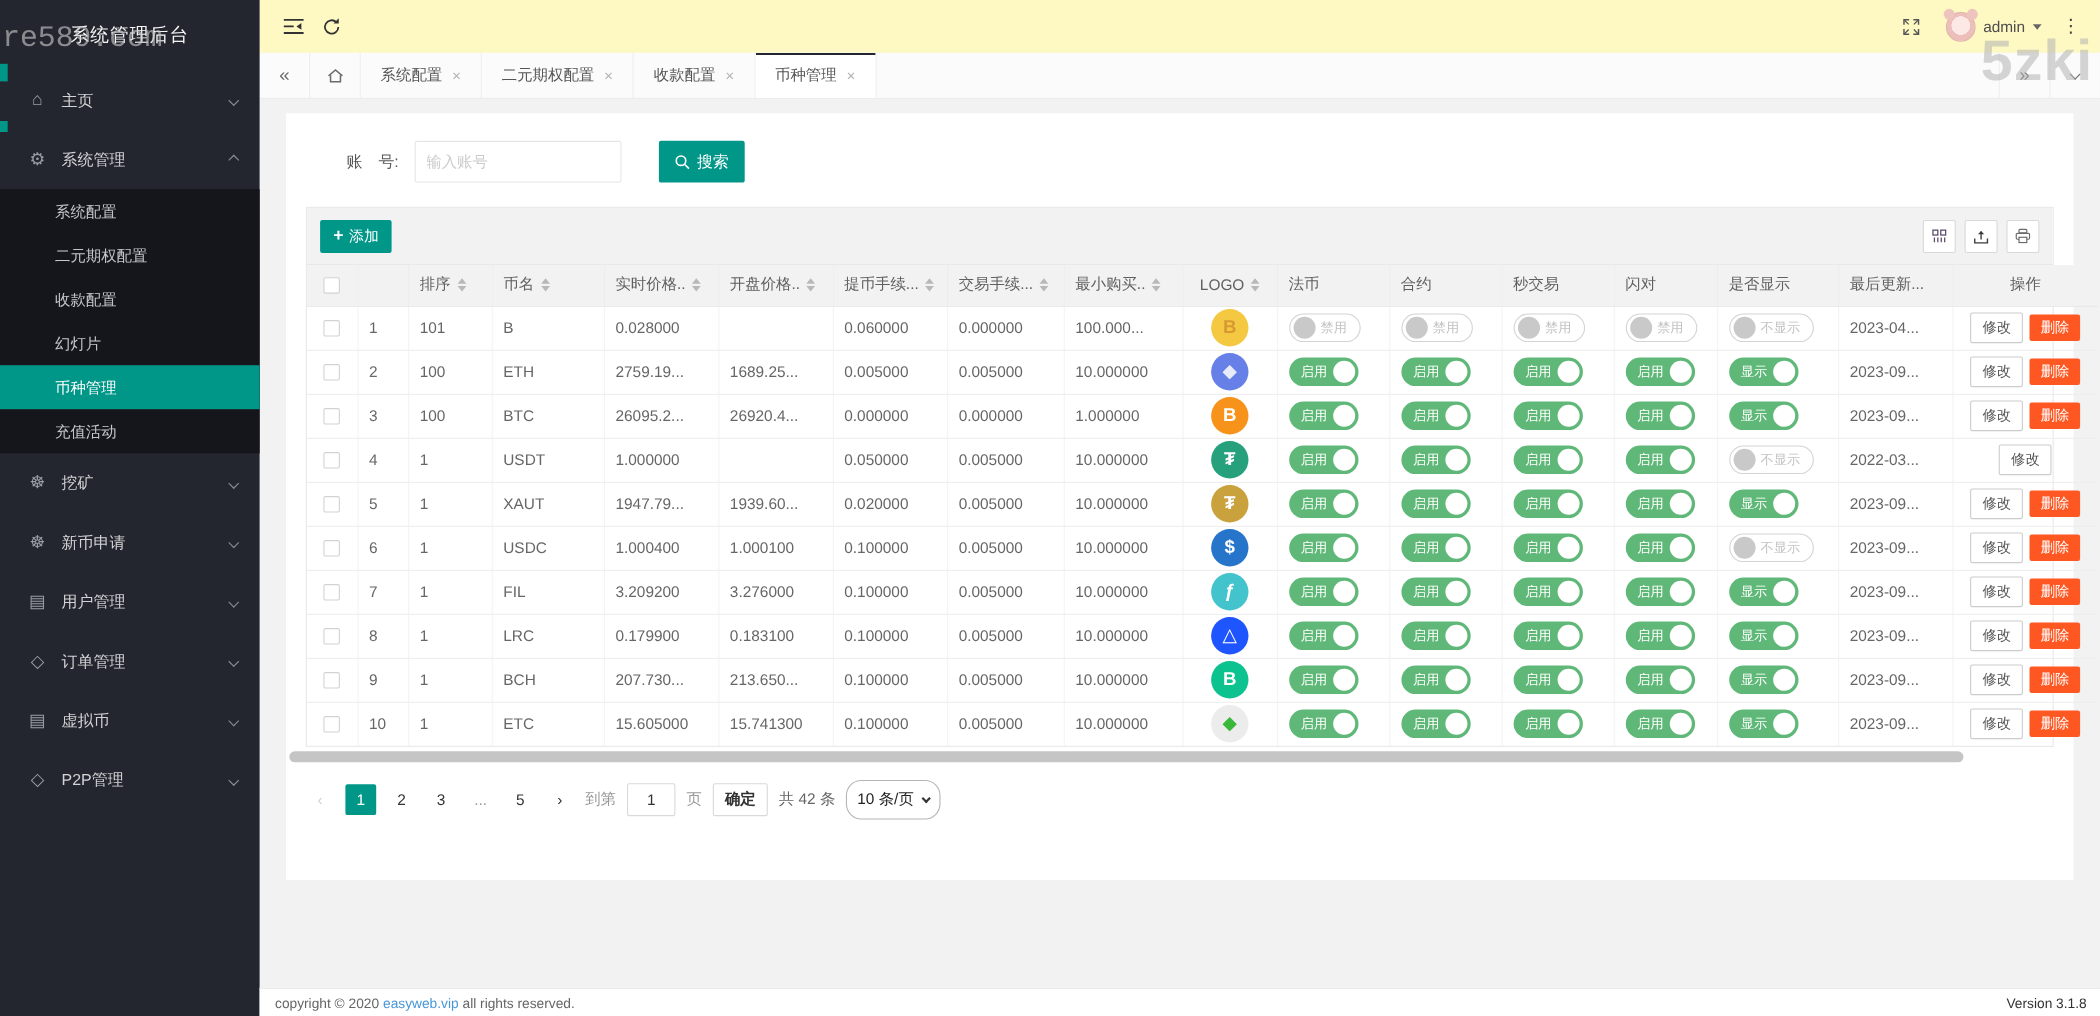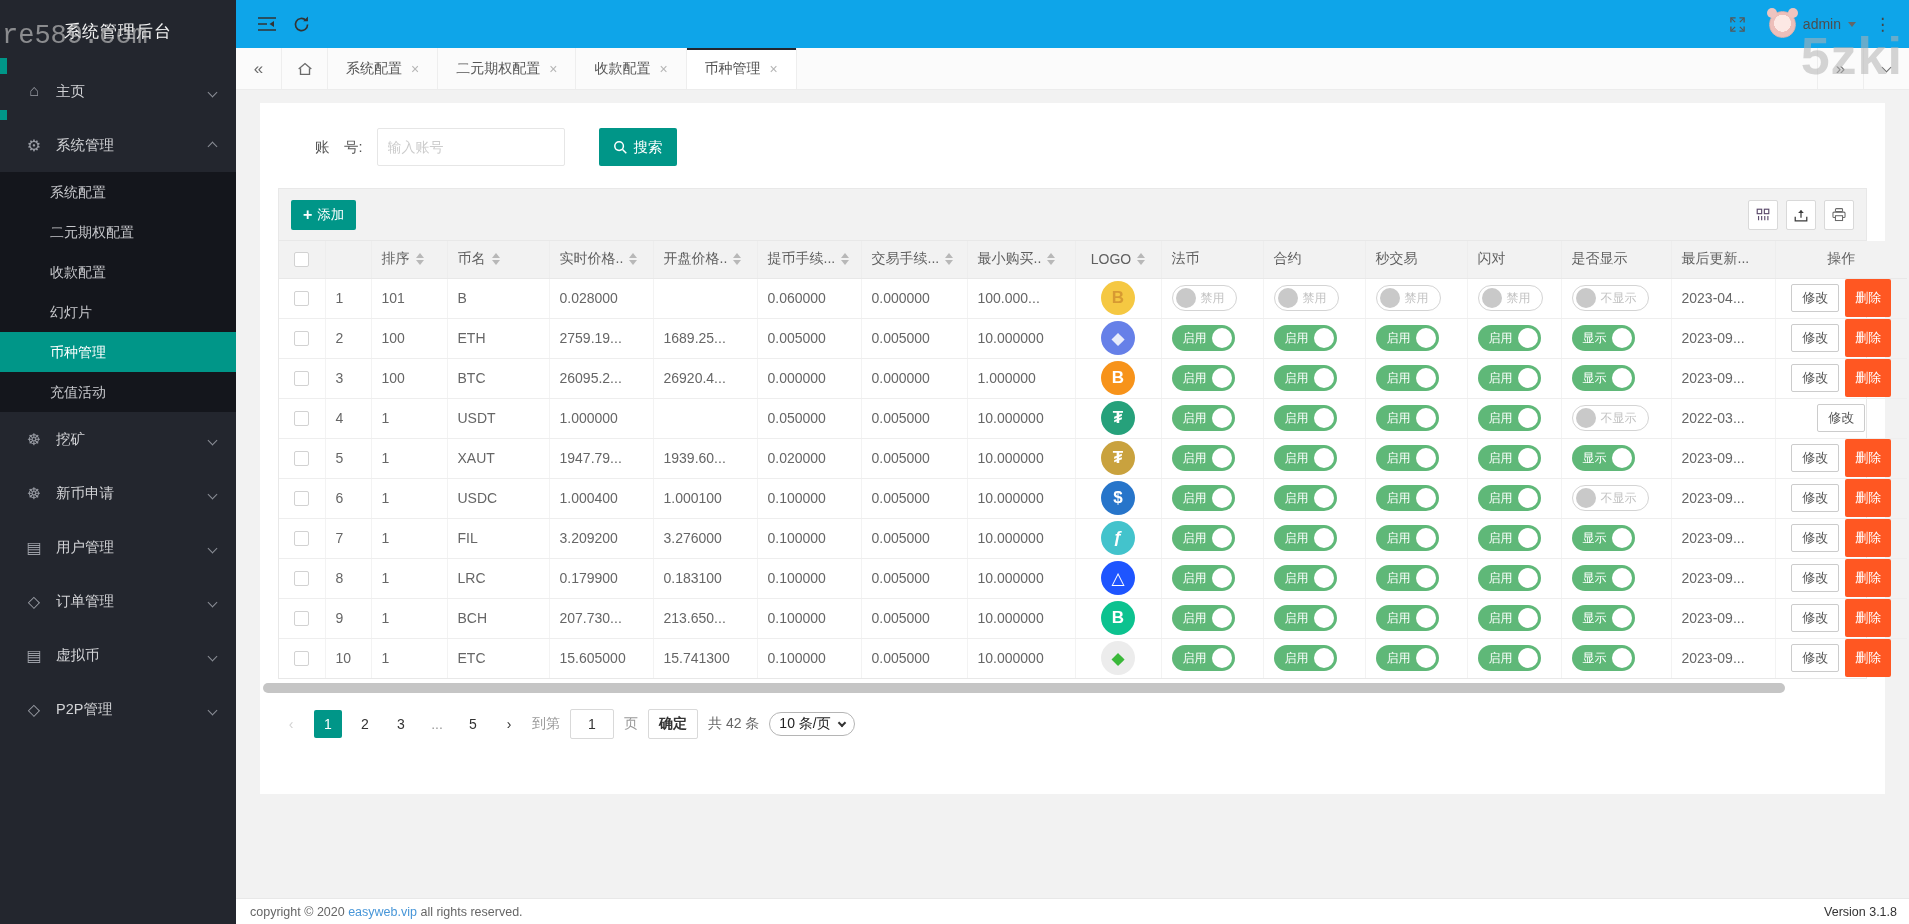--- a/index.html
+++ b/index.html
@@ -17,21 +17,21 @@
   .nav-item { height:54px; display:flex; align-items:center; padding:0 20px 0 24px; color:#d2d3d6; font-size:14.5px; cursor:pointer; }
   .nav-item .nico { width:20px; margin-right:12px; color:#9a9da5; font-size:16px; text-align:center; flex:none; }
   .nav-item .chev-wrap { margin-left:auto; color:#8b8e96; }
   .submenu { background:#14161C; }
   .sub-item { height:40px; line-height:40px; padding-left:50px; color:#c6c7cb; font-size:14px; cursor:pointer; }
   .sub-item.active { background:#009688; color:#fff; }
   .chev { display:inline-block; width:7px; height:7px; border-right:1.6px solid currentColor; border-bottom:1.6px solid currentColor; transform:rotate(45deg); }
   .chev.up { transform:rotate(-135deg); }
 
   
-  .topbar { position:absolute; left:236px; top:0; right:0; height:48px; background:#0ea5e9; display:flex; align-items:center; padding:0 14px; z-index:4; }
+  .topbar { position:absolute; left:236px; top:0; right:0; height:48px; background:#fef9c3; display:flex; align-items:center; padding:0 14px; z-index:4; }
   .icon-btn { width:34px; height:34px; display:flex; align-items:center; justify-content:center; cursor:pointer; }
   .topbar-right { margin-left:auto; display:flex; align-items:center; gap:14px; }
   .avatar { width:27px; height:27px; border-radius:50%; background:radial-gradient(circle at 50% 45%,#fce8e4 0 45%,#edbfba 46% 100%); border:1px solid #dfb3ae; position:relative; }
   .avatar::before,.avatar::after { content:""; position:absolute; top:-4px; width:10px; height:10px; border-radius:50%; background:#eec4bf; }
   .avatar::before { left:-3px; } .avatar::after { right:-3px; }
   .user-wrap { display:flex; align-items:center; gap:7px; cursor:pointer; color:#4d4d4d; font-size:14px; }
   .caret-down { width:0; height:0; border-left:4.5px solid transparent; border-right:4.5px solid transparent; border-top:5px solid #666; }
   .vdots { font-size:17px; color:#444; cursor:pointer; padding:0 4px; }
 
   
@@ -79,33 +79,33 @@
   .toggle { display:inline-flex; align-items:center; height:26px; border-radius:13px; padding:0 3px; cursor:pointer; }
   .toggle.on { background:#5FB878; }
   .toggle.on .t-label { color:#fff; font-size:12px; margin:0 5px 0 8px; }
   .toggle.off { background:#fff; border:1px solid #d4d4d4; }
   .toggle.off .t-label { color:#c2c2c2; font-size:12px; margin:0 8px 0 5px; }
   .toggle .knob { width:20px; height:20px; border-radius:50%; background:#fff; flex:none; }
   .toggle.off .knob { background:#c9c9c9; }
 
   .act-wrap { display:flex; gap:6px; justify-content:center; align-items:center; }
   .btn-edit { height:28px; padding:0 10px; background:#fff; border:1px solid #ccc; border-radius:2px; color:#555; font-size:13px; cursor:pointer; }
-  .btn-del { height:38px; padding:0 10px; background:#FF5722; border:none; border-radius:2px; color:#fff; font-size:13px; cursor:pointer; }
+  .btn-del { height:24px; padding:0 10px; background:#FF5722; border:none; border-radius:2px; color:#fff; font-size:13px; cursor:pointer; }
 
   .hscroll { height:10px; margin:4px 3px 0; }
   .hscroll .thumb { height:10px; width:94%; background:#c5c5c5; border-radius:5px; }
 
   .pager { display:flex; align-items:center; gap:10px; margin:16px 18px 0; font-size:14px; color:#666; }
   .pg { min-width:26px; height:28px; display:flex; align-items:center; justify-content:center; cursor:pointer; color:#333; }
   .pg.active { background:#009688; color:#fff; border-radius:2px; min-width:28px; }
   .pg.dis { color:#d2d2d2; }
   .pg.ellipsis { color:#999; cursor:default; }
   .jump-input { width:44px; height:30px; border:1px solid #d9d9d9; border-radius:2px; text-align:center; font-size:14px; color:#333; outline:none; }
   .btn-ok { height:30px; padding:0 10px; background:#fff; border:1px solid #d9d9d9; border-radius:2px; font-size:14px; font-weight:bold; color:#333; cursor:pointer; }
-  .psel { height:24px; border:1px solid #b5b5b5; border-radius:14px; display:flex; align-items:center; gap:8px; padding:0 9px; cursor:pointer; color:#222; }
+  .psel { height:36px; border:1px solid #b5b5b5; border-radius:14px; display:flex; align-items:center; gap:8px; padding:0 9px; cursor:pointer; color:#222; }
   .psel .chev { color:#333; width:6px; height:6px; border-width:2px; margin-top:-3px; }
   .muted { color:#999; }
 
   
   .footer { position:absolute; left:236px; right:0; bottom:0; height:26px; background:#fff; border-top:1px solid #e8e8e8; display:flex; align-items:center; padding:0 12px 0 14px; font-size:12.5px; color:#666; z-index:5; }
   .footer a { color:#4796d8; text-decoration:none; cursor:pointer; }
   .footer .ver { margin-left:auto; color:#333; }
 </style>
 </head>
 <body>

